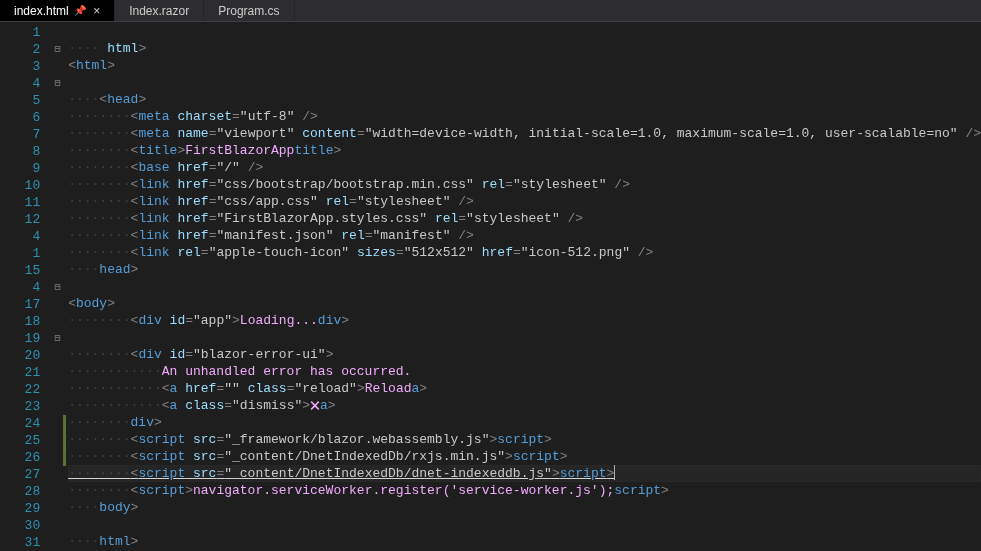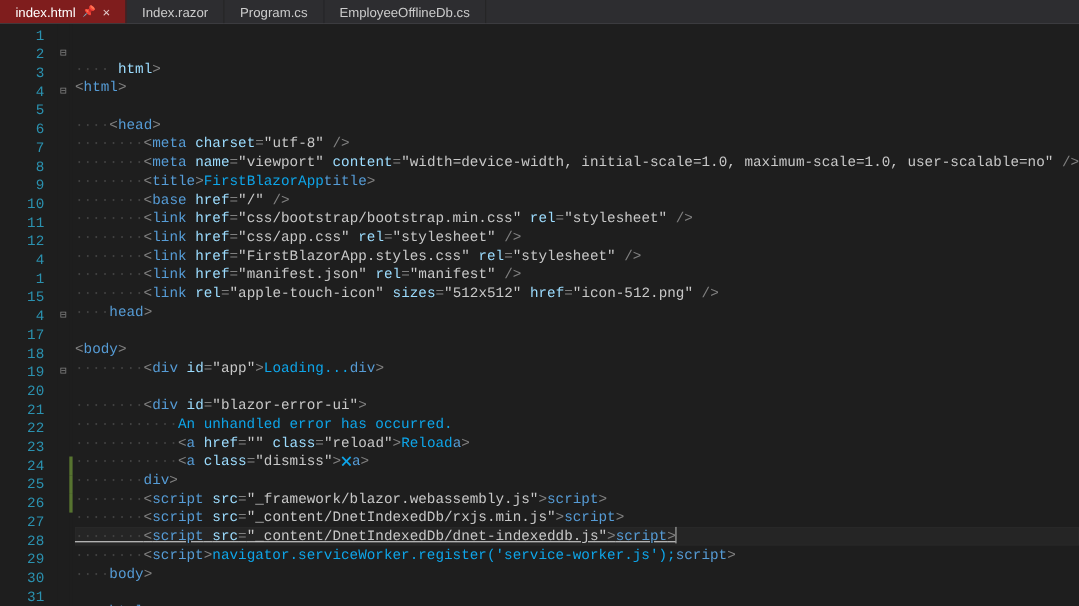--- a/index.html
+++ b/index.html
@@ -25,21 +25,21 @@
 .tab {
   padding: 2px 14px;
   color: #cccccc;
   cursor: pointer;
   display: flex;
   align-items: center;
   gap: 6px;
   border-right: 1px solid #252526;
 }
 .tab.active {
-  background: #7f1d1d;
+  background: #000000;
   color: #ffffff;
 }
 .tab-pin {
   font-size: 10px;
 }
 .tab-close {
   font-size: 12px;
   opacity: 0.8;
 }
 .editor {
@@ -75,49 +75,45 @@
   padding-top: 2px;
 }
 .change-bar div { height: 17px; }
 .change-bar .modified { background: #577430; }
 .code {
   flex: 1;
   line-height: 17px;
   white-space: pre;
   padding-top: 18px;
   padding-left: 2px;
-  margin-top: 14px;
 }
 .code .row { height: 17px; }
 .ws { color: #404040; }
 .delim { color: #808080; }
 .tag { color: #569cd6; }
 .attr { color: #9cdcfe; }
 .str { color: #c8c8c8; }
-.txt { color: #0ea5e9; }
+.txt { color: #f0abfc; }
 .cursor-line { background: rgba(255,255,255,0.03); box-shadow: inset 0 0 0 1px #282828; text-decoration: underline; }
 .caret { border-left: 1px solid #aeafad; display: inline-block; height: 15px; vertical-align: middle; margin-bottom:2px; }
 </style>
 </head>
 <body>
 
 <div class="tabs">
   <div class="tab active">
     <span>index.html</span>
     <span class="tab-pin">📌</span>
     <span class="tab-close">×</span>
   </div>
   <div class="tab">
       <span>Index.razor</span>
     </div>
   <div class="tab">
       <span>Program.cs</span>
-    </div>
-  <div class="tab">
-      <span>EmployeeOfflineDb.cs</span>
     </div>
 </div>
 
 <div class="editor">
   <div class="gutter" id="gutter">
       <div class="ln">1</div>
       <div class="ln">2</div>
       <div class="ln">3</div>
       <div class="ln">4</div>
       <div class="ln">5</div>

